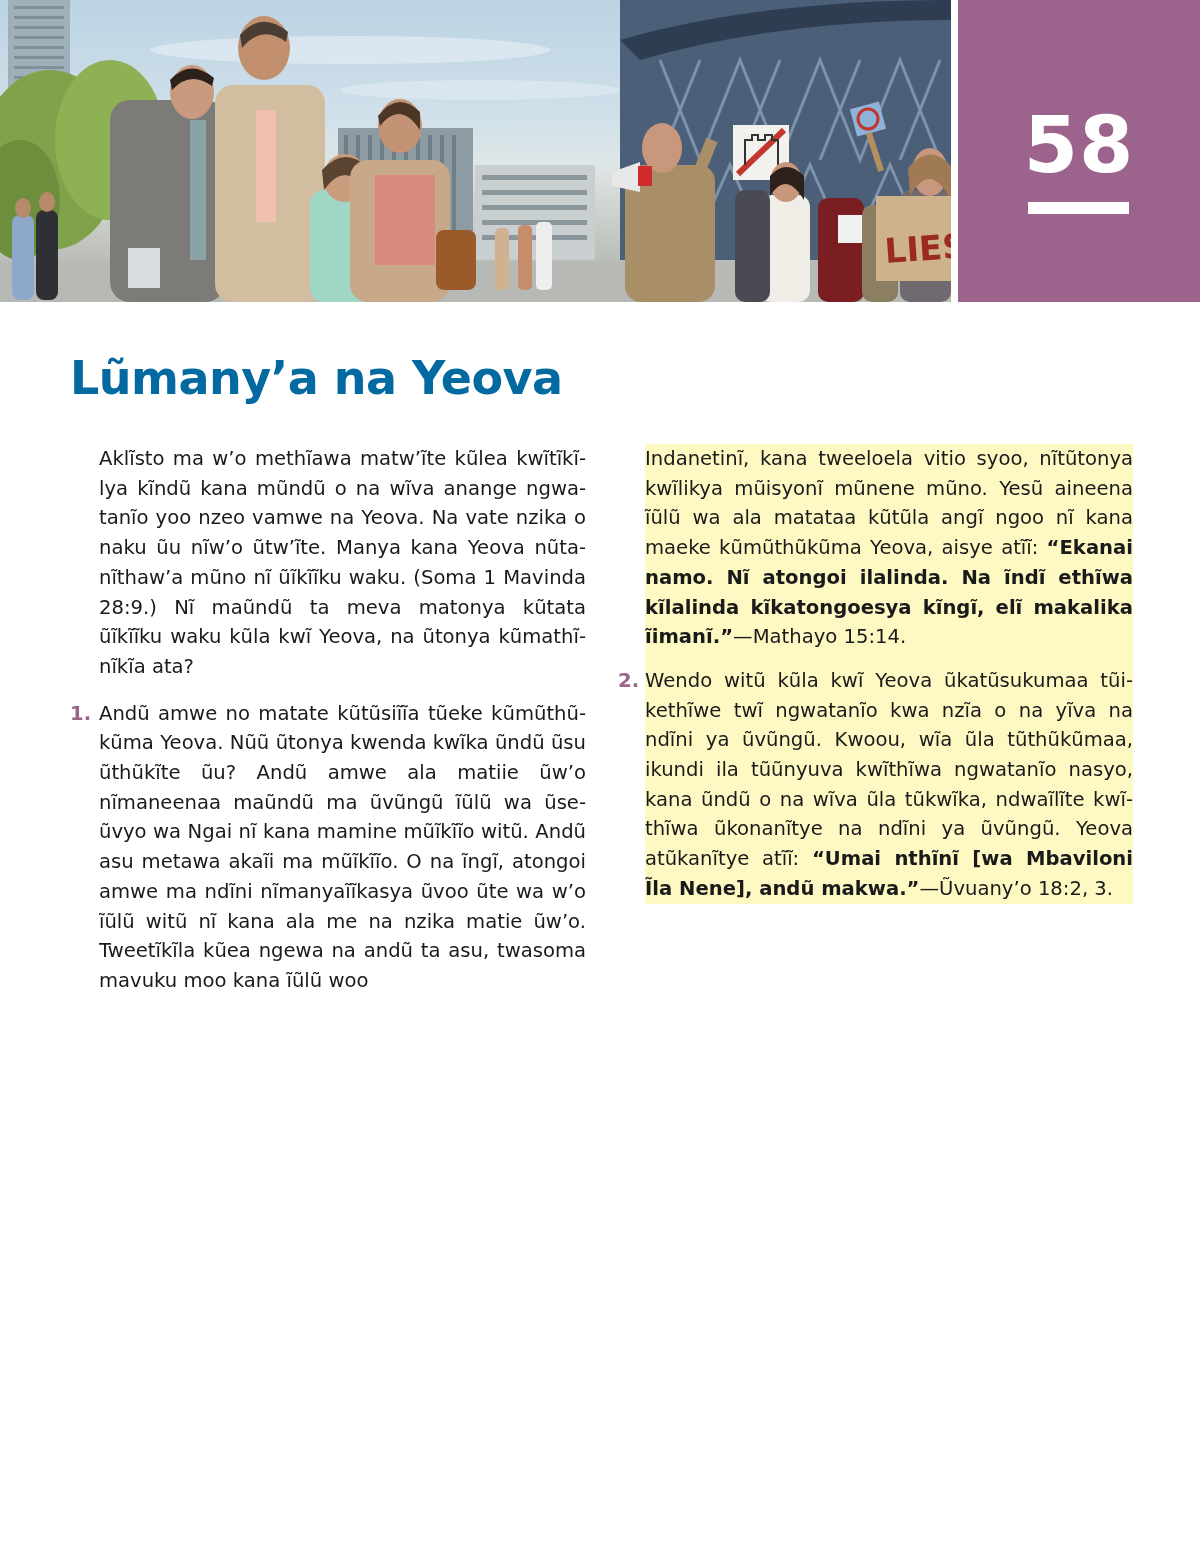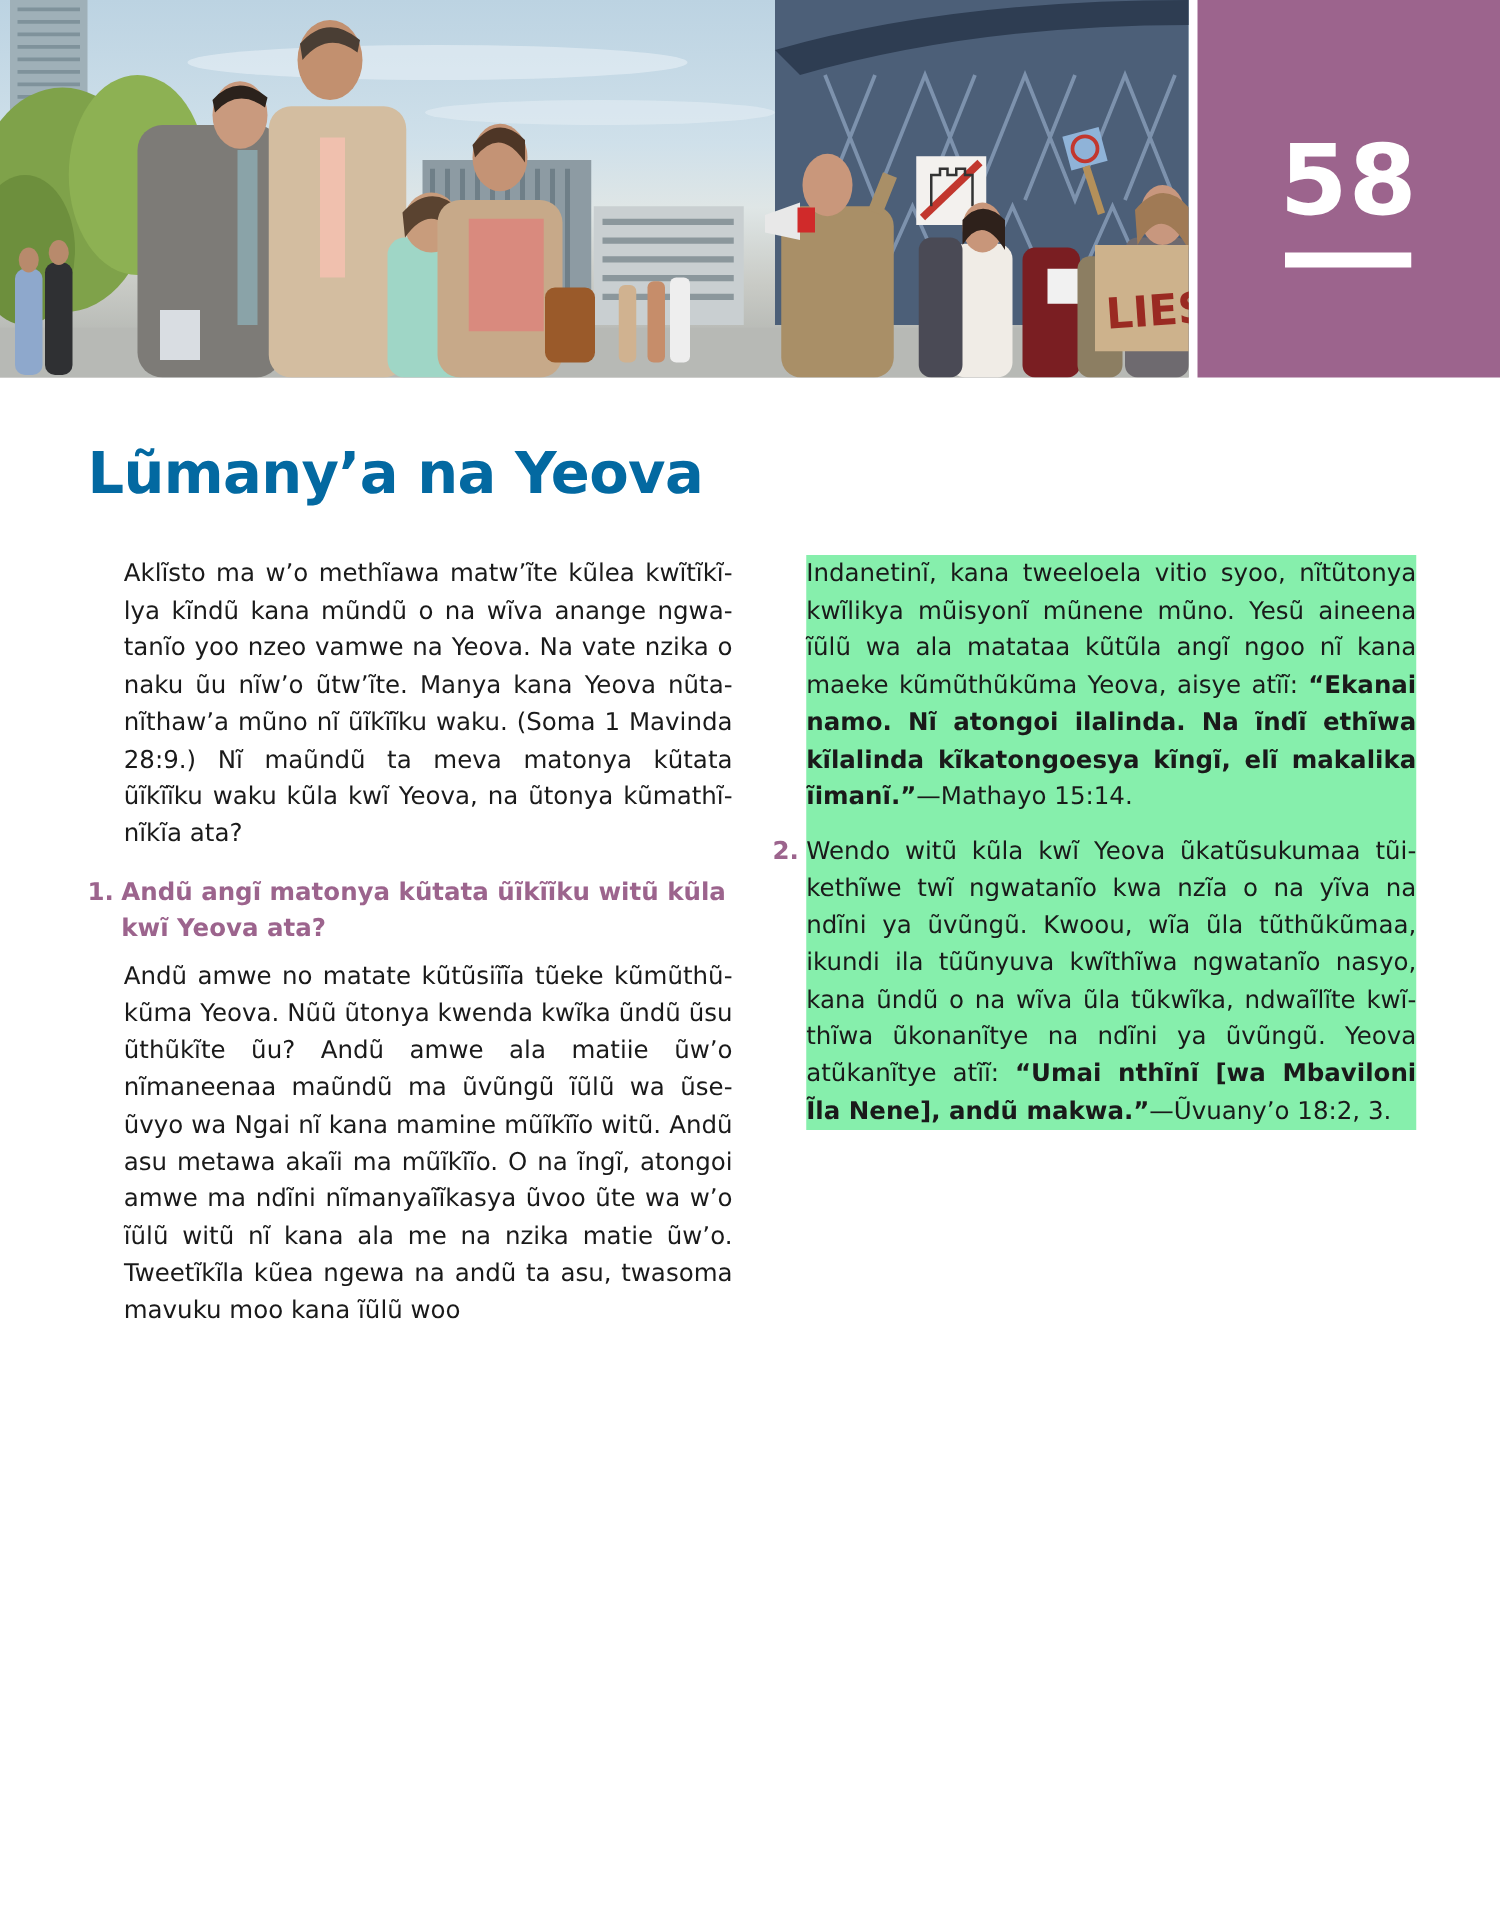--- a/index.html
+++ b/index.html
@@ -169,31 +169,30 @@
 </div>
 <div class="badge-bar bar" style="position:absolute;left:1028px;top:202px;width:101px;height:12px;background:#ffffff;"></div>
 
 <h1 class="title">Lũmany’a na Yeova</h1>
 
 <div class="col col-left">
   <p class="para">Aklĩsto ma w’o methĩawa matw’ĩte kũlea kwĩtĩkĩ­lya kĩndũ kana mũndũ o na wĩva anange ngwa­tanĩo yoo nzeo vamwe na Yeova. Na vate nzika o naku ũu nĩw’o ũtw’ĩte. Manya kana Yeova nũta­nĩthaw’a mũno nĩ ũĩkĩĩku waku. (Soma 1 Mavi­nda 28:9.) Nĩ maũndũ ta meva matonya kũtata ũĩkĩĩku waku kũla kwĩ Yeova, na ũtonya kũmathĩ­nĩkĩa ata?</p>
 
   <div class="question q-wrap-left">
     <span class="qnum">1.</span>
-    <span>Andũ angĩ matonya kũtata ũĩkĩĩku witũ kũla kwĩ Yeova ata?</span>
   </div>
 
   <p class="para" style="height:326px;overflow:hidden;">Andũ amwe no matate kũtũsiĩĩa tũeke kũmũthũ­kũma Yeova. Nũũ ũtonya kwenda kwĩka ũndũ ũsu ũthũkĩte ũu? Andũ amwe ala matiie ũw’o nĩmaneenaa maũndũ ma ũvũngũ ĩũlũ wa ũse­ũvyo wa Ngai nĩ kana mamine mũĩkĩĩo witũ. Andũ asu metawa akaĩi ma mũĩkĩĩo. O na ĩngĩ, atongoi amwe ma ndĩni nĩmanyaĩĩkasya ũvoo ũte wa w’o ĩũlũ witũ nĩ kana ala me na nzi­ka matie ũw’o. Tweetĩkĩla kũea ngewa na andũ ta asu, twasoma mavuku moo kana ĩũlũ woo </p>
 </div>
 
 <div class="col col-right">
   
 </div>
 
-<div class="col col-right" style="background:#86efac;">
+<div class="col col-right" style="background:#fef9c3;">
   <p class="para">
     <span>Indanetinĩ, kana tweeloela vitio syoo, nĩtũtonya kwĩlikya mũisyonĩ mũnene mũno. Yesũ aineena ĩũlũ wa ala matataa kũtũla angĩ ngoo nĩ kana maeke kũmũthũkũma Yeova, aisye atĩĩ: </span>
     <span class="bold">“Eka­nai namo. Nĩ atongoi ilalinda. Na ĩndĩ ethĩ­wa kĩlalinda kĩkatongoesya kĩngĩ, elĩ makalika ĩimanĩ.”</span><span>—Mathayo 15:14.</span>
   </p>
 
   <div class="question q-wrap-right">
     <span class="qnum">2.</span>
   </div>
 
   <p class="para">

